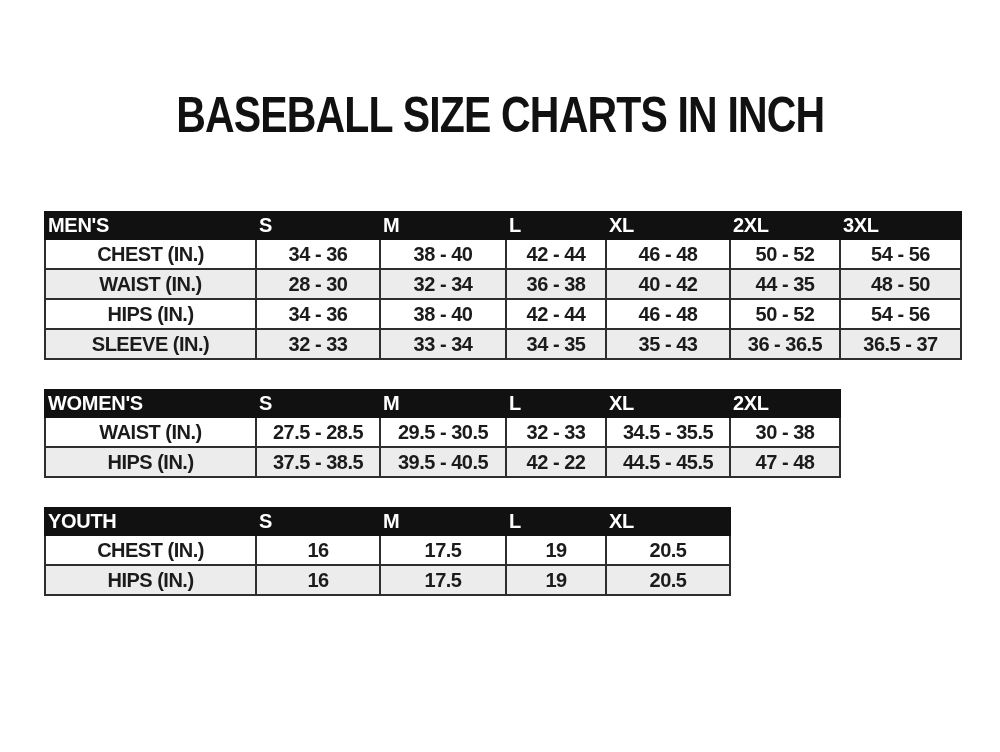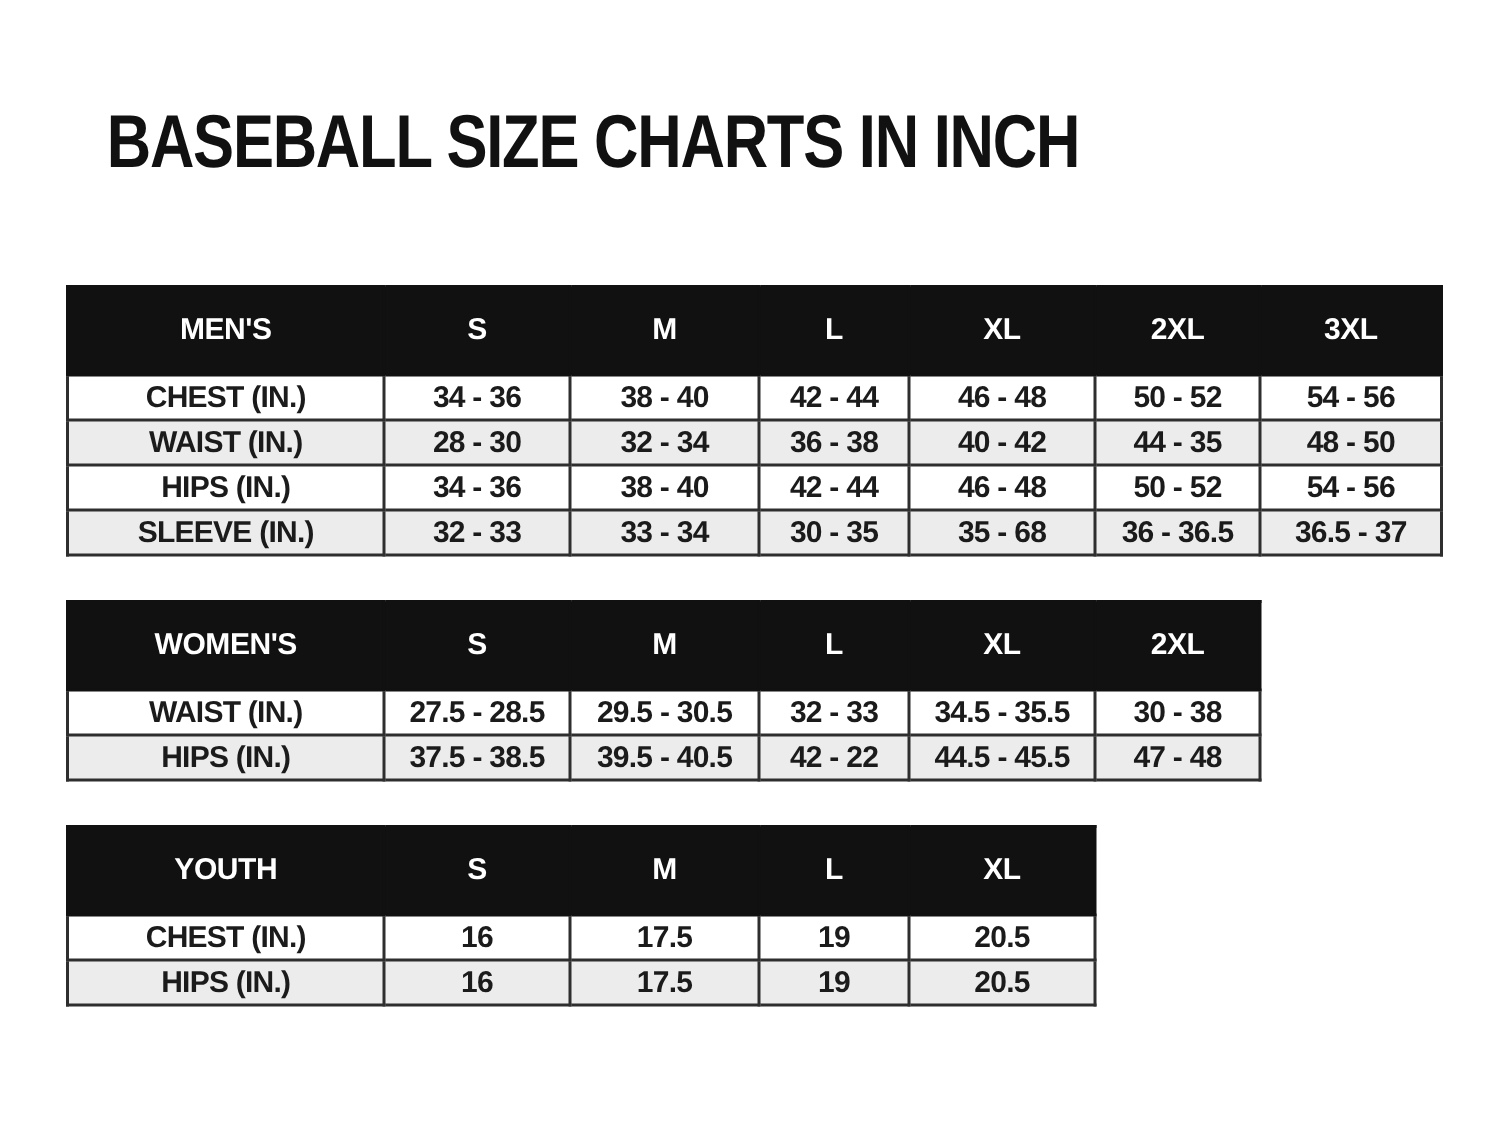--- a/index.html
+++ b/index.html
@@ -11,22 +11,22 @@
     --text:#1b1b1b;
   }
   html,body{margin:0;padding:0;}
   body{
     width:1000px;height:752px;
     background:var(--bg);
     font-family:"Liberation Sans", sans-serif;
     overflow:hidden;
   }
   .page-title{
-    margin:69px 0 0 0;
-    text-align:left;
+    margin:90px 0 0 0;
+    text-align:center;
     line-height:1;
     height:50px;
   }
   .page-title .title-text{
     display:inline-block;
     transform:scaleX(0.82);
     font-size:50px;
     font-weight:bold;
     color:#111;
     letter-spacing:-1px;
@@ -39,23 +39,23 @@
     border-collapse:collapse;
     table-layout:fixed;
     margin-bottom:29px;
   }
   table.size-table th{
     background:var(--header-bg);
     color:var(--header-text);
     font-size:20px;
     font-weight:bold;
     height:25px;
-    padding:16px 2px;
+    padding:0 2px;
     border:2px solid var(--header-bg);
-    text-align:center;
+    text-align:left;
     letter-spacing:-0.3px;
   }
   table.size-table td{
     border:2px solid var(--border);
     color:var(--text);
     font-size:20px;
     font-weight:bold;
     text-align:center;
     height:28px;
     padding:0 2px;
@@ -119,22 +119,22 @@
           <td class="value">38 - 40</td>
           <td class="value">42 - 44</td>
           <td class="value">46 - 48</td>
           <td class="value">50 - 52</td>
           <td class="value">54 - 56</td>
         </tr>
         <tr>
           <td class="label">SLEEVE (IN.)</td>
           <td class="value">32 - 33</td>
           <td class="value">33 - 34</td>
-          <td class="value">30 - 35</td>
-          <td class="value">35 - 68</td>
+          <td class="value">34 - 35</td>
+          <td class="value">35 - 43</td>
           <td class="value">36 - 36.5</td>
           <td class="value">36.5 - 37</td>
         </tr>
       </tbody>
     </table>
     <table class="size-table">
       <colgroup>
         <col style="width: 211px;">
         <col style="width: 124px;">
         <col style="width: 126px;">

